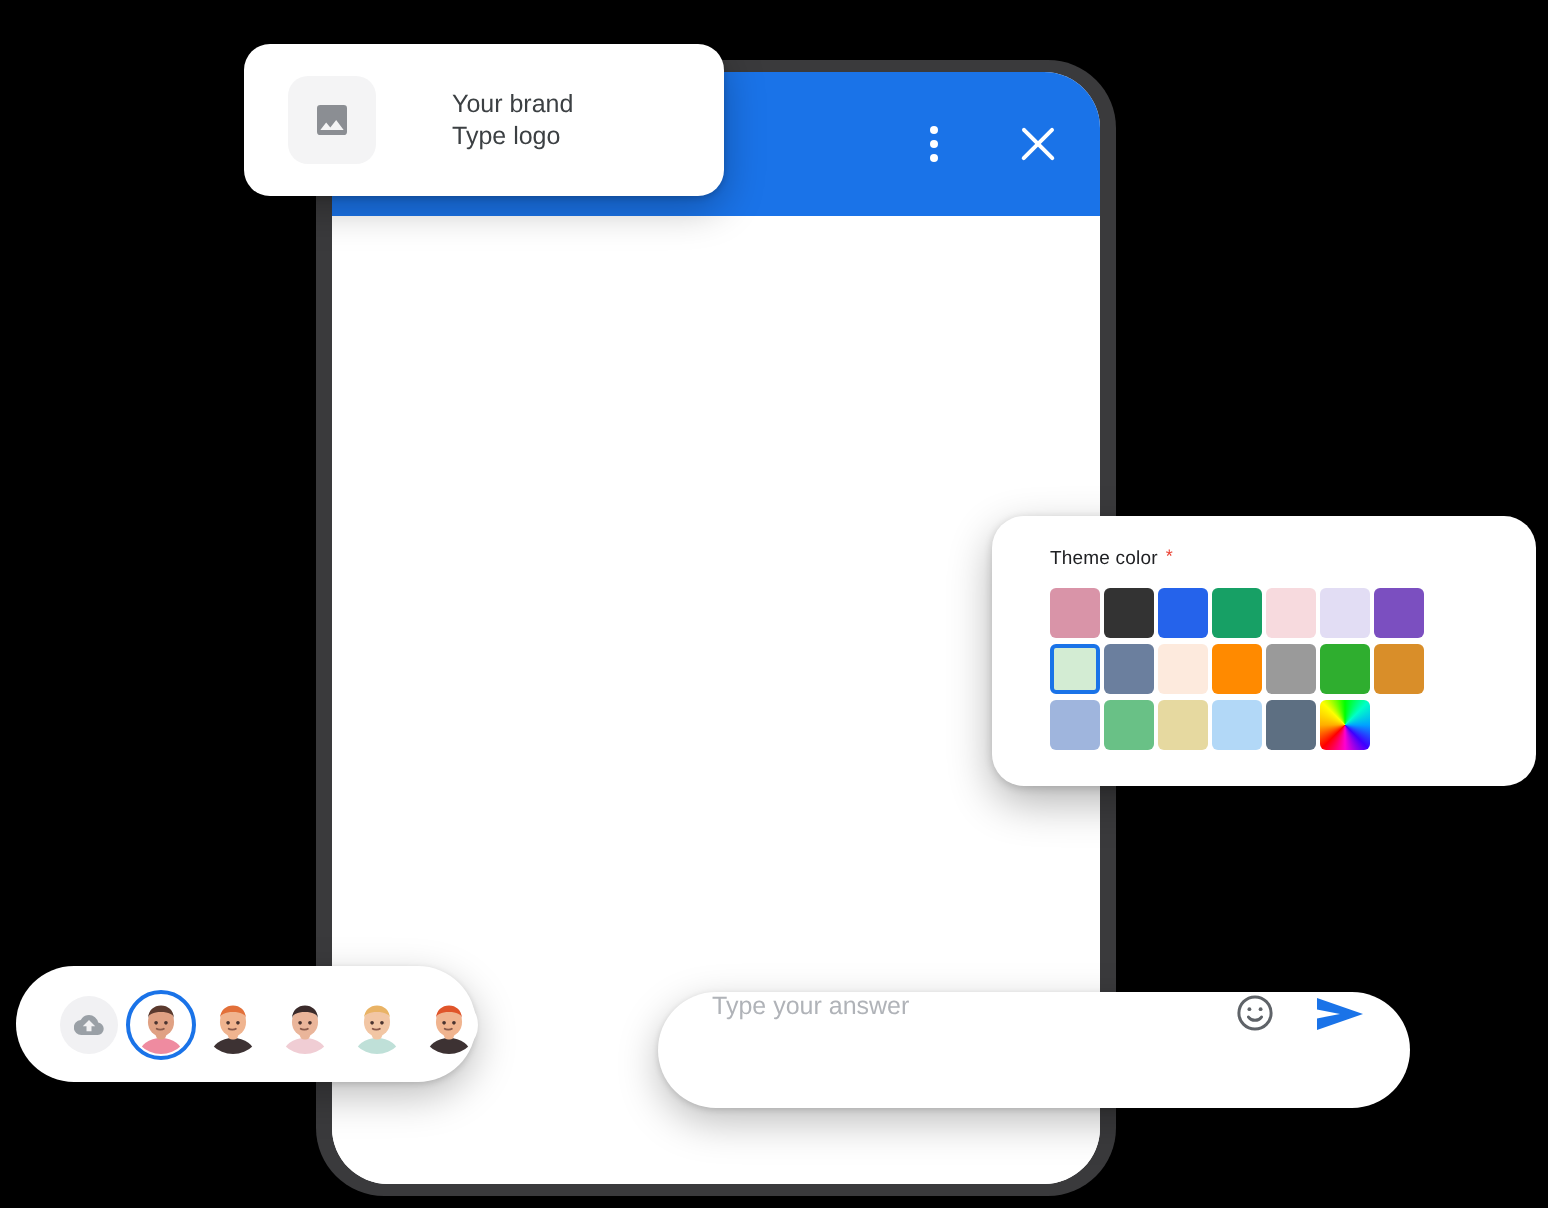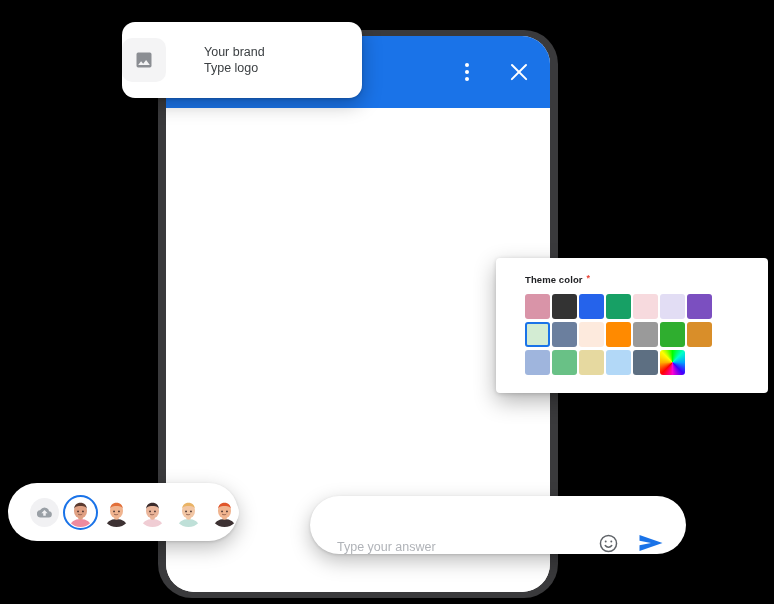--- a/index.html
+++ b/index.html
@@ -57,20 +57,21 @@
   
   .brand-card {
     position: absolute;
     left: 122px; top: 22px;
     width: 240px; height: 76px;
     background: #ffffff;
     border-radius: 13px;
     box-shadow: 0 6px 20px rgba(0,0,0,0.28), 0 1px 3px rgba(0,0,0,0.18);
     display: flex;
     align-items: center;
+    padding-left: 22px;
     gap: 38px;
   }
   .brand-thumb {
     width: 44px; height: 44px;
     background: #f4f4f5;
     border-radius: 10px;
     display: flex; align-items: center; justify-content: center;
     flex: 0 0 auto;
   }
   .brand-text {
@@ -79,24 +80,23 @@
     line-height: 1.32;
   }
   .brand-text div { white-space: nowrap; }
 
   
   .theme-panel {
     position: absolute;
     left: 496px; top: 258px;
     width: 272px; height: 135px;
     background: #ffffff;
-    border-radius: 4px;
+    border-radius: 16px;
     box-shadow: 0 8px 22px rgba(0,0,0,0.30), 0 1px 4px rgba(0,0,0,0.16);
     padding: 16px 0 0 29px;
-    font-weight: bold;
   }
   .theme-label {
     font-size: 9.5px;
     color: #202124;
     letter-spacing: .1px;
     display: flex; align-items: flex-start; gap: 4px;
   }
   .req-star { color: #ea4335; font-size: 9px; line-height: 1; }
   .swatch-grid {
     margin-top: 9px;
@@ -115,27 +115,27 @@
     background-clip: content-box;
   }
   .swatch.rainbow {
     background: conic-gradient(from 180deg, #ff00d0, #ff0000, #ffae00, #ffff00,
       #00ff00, #00ffc8, #00a2ff, #3d00ff, #ff00d0);
   }
 
   
   .answer-bar {
     position: absolute;
-    left: 310px; top: 496px;
+    left: 329px; top: 496px;
     width: 376px; height: 58px;
     background: #ffffff;
     border-radius: 29px;
     box-shadow: 0 7px 20px rgba(0,0,0,0.26), 0 1px 3px rgba(0,0,0,0.14);
     display: flex;
-    align-items: flex-end;
+    align-items: flex-start;
     padding: 0 22px 0 27px;
   }
   .answer-input {
     flex: 1;
     border: none; outline: none;
     font-size: 12.5px;
     font-family: "Liberation Sans", sans-serif;
     color: #3c4043;
     background: transparent;
   }

